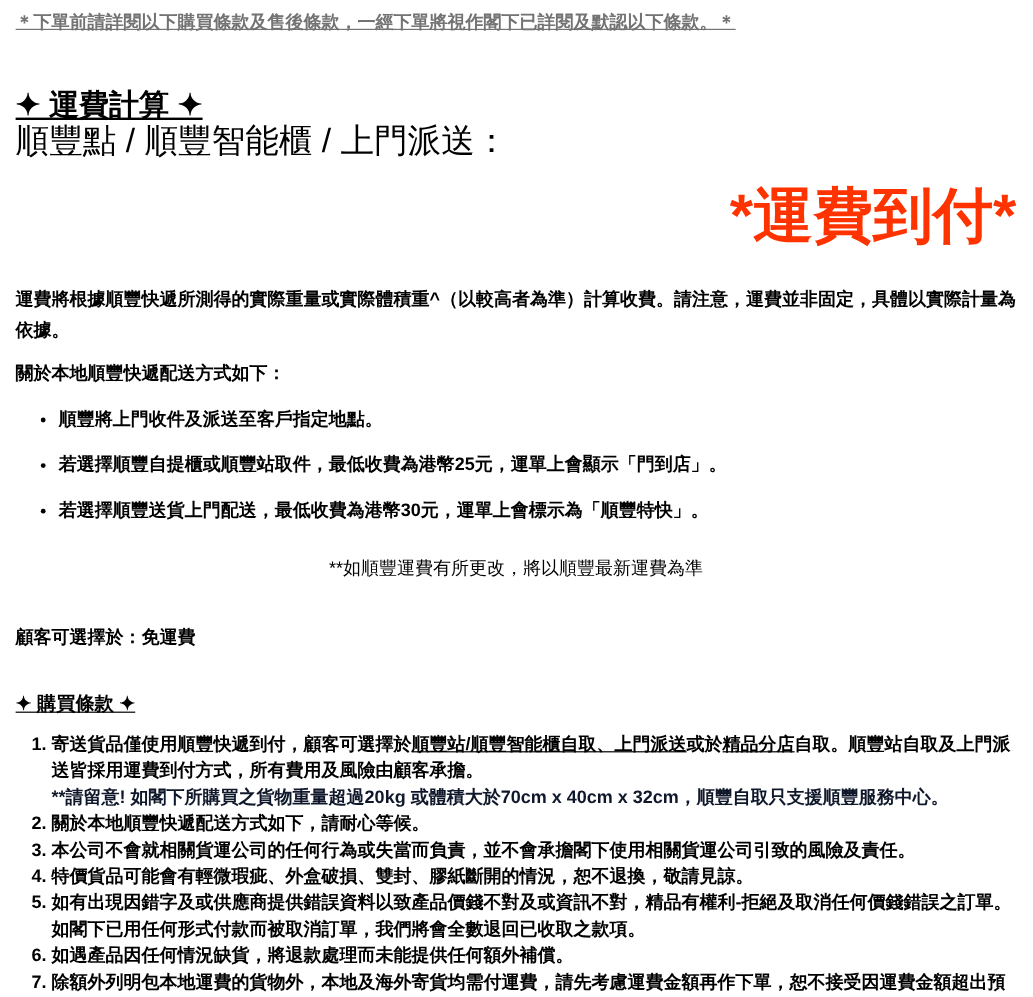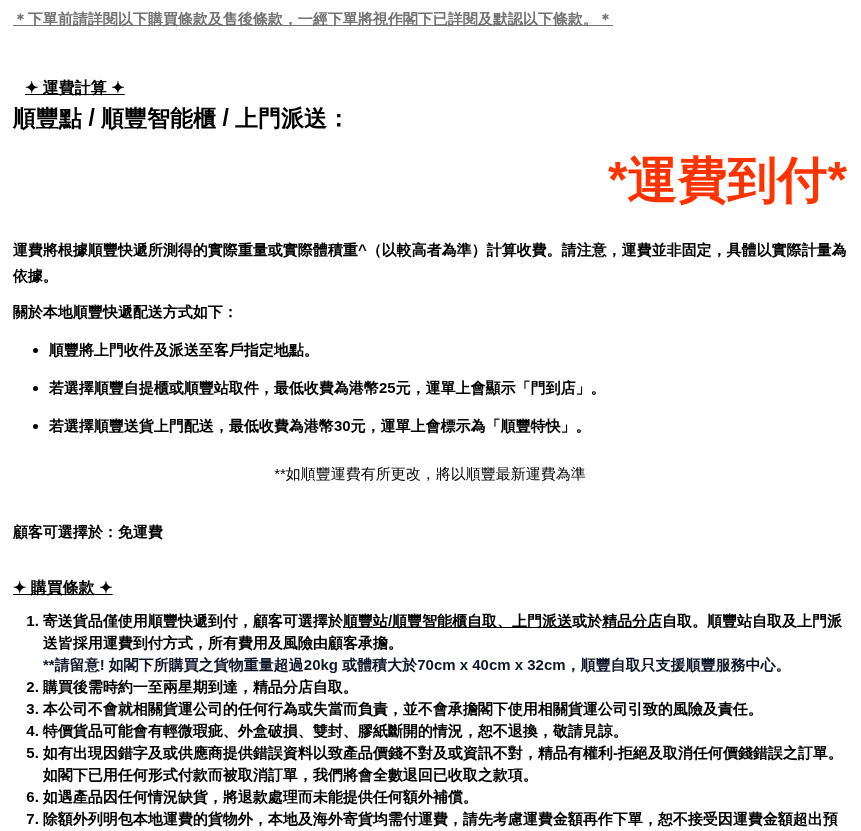--- a/index.html
+++ b/index.html
@@ -17,31 +17,31 @@
   }
   .top-notice {
     color: #737373;
     font-weight: bold;
     font-size: 15px;
     line-height: 18px;
     text-decoration: underline;
     margin: 0 0 48px 0;
   }
   .section-header {
-    font-size: 16px;
+    font-size: 25px;
     font-weight: bold;
     line-height: 24px;
-    margin: 0 0 4px 12px;
+    margin: 0 0 4px 0;
   }
   .section-header .hdr-text {
     text-decoration: underline;
   }
   .subheader {
-    font-size: 23px;
-    font-weight: bold;
+    font-size: 28px;
+    font-weight: normal;
     line-height: 28px;
     margin: 0 0 26px 0;
   }
   .big-title {
     color: #ff3300;
     font-size: 50px;
     font-weight: bold;
     line-height: 44px;
     margin: 0 0 35px 0;
     letter-spacing: 0px;
@@ -140,20 +140,20 @@
 
 <div class="terms-header">
   <span class="hdr-text">✦ 購買條款 ✦</span>
 </div>
 
 <ol class="terms-list">
   <li>
     <span>寄送貨品僅使用順豐快遞到付，顧客可選擇於</span><span class="u">順豐站/順豐智能櫃自取、上門派送</span><span>或於</span><span class="u">精品分店</span><span>自取。順豐站自取及上門派送皆採用運費到付方式，所有費用及風險由顧客承擔。</span>
     <div class="warning-red">**請留意! 如閣下所購買之貨物重量超過20kg 或體積大於70cm x 40cm x 32cm，順豐自取只支援順豐服務中心。</div>
   </li>
-  <li>購買後需時約一至兩星期到達，精品分店自取。</li>
+  <li>關於本地順豐快遞配送方式如下，請耐心等候。</li>
   <li>本公司不會就相關貨運公司的任何行為或失當而負責，並不會承擔閣下使用相關貨運公司引致的風險及責任。</li>
   <li>特價貨品可能會有輕微瑕疵、外盒破損、雙封、膠紙斷開的情況，恕不退換，敬請見諒。</li>
   <li>如有出現因錯字及或供應商提供錯誤資料以致產品價錢不對及或資訊不對，精品有權利-拒絕及取消任何價錢錯誤之訂單。如閣下已用任何形式付款而被取消訂單，我們將會全數退回已收取之款項。</li>
   <li>如遇產品因任何情況缺貨，將退款處理而未能提供任何額外補償。</li>
   <li>除額外列明包本地運費的貨物外，本地及海外寄貨均需付運費，請先考慮運費金額再作下單，恕不接受因運費金額超出預期作為退款理由。</li>
 
 </ol>
 
 </body></html>

